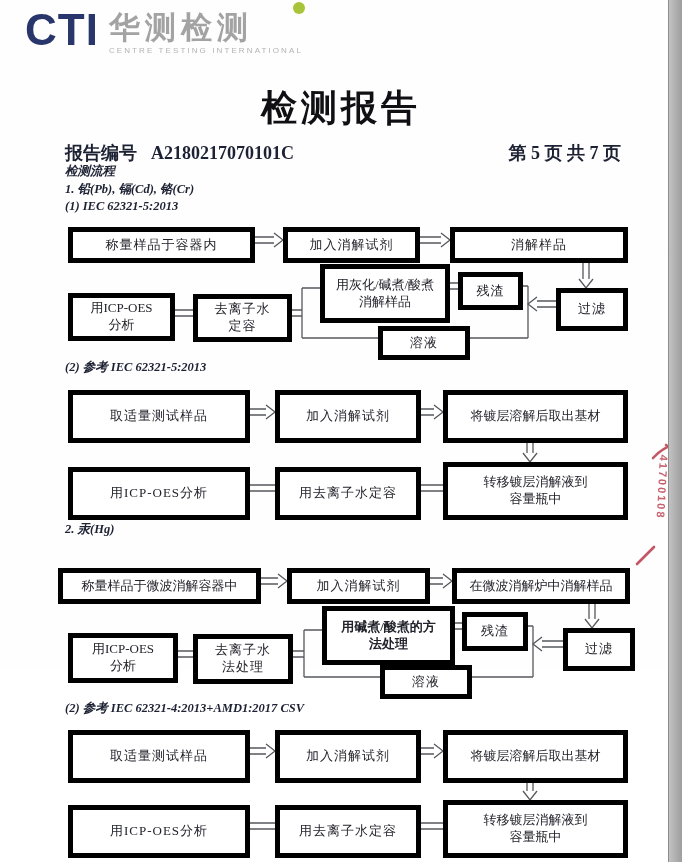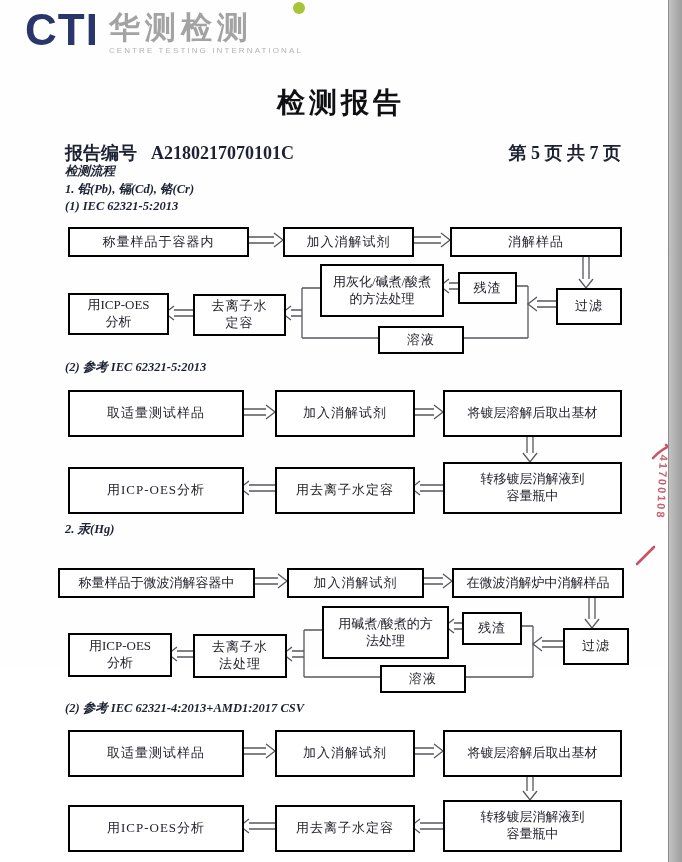--- a/index.html
+++ b/index.html
@@ -16,37 +16,37 @@
   .logo-cti{position:relative;font-family:"Liberation Sans","DejaVu Sans",sans-serif;
             font-weight:bold;font-size:44px;line-height:48px;color:#28366b;letter-spacing:1px;}
   .logo-dot{position:absolute;right:-2px;top:-4px;width:12px;height:12px;border-radius:50%;background:#a8c53a;}
   .logo-cn-wrap{margin-left:10px;padding-top:6px;}
   .logo-cn{font-family:"Liberation Sans","DejaVu Sans",sans-serif;font-weight:bold;
            font-size:31px;line-height:32px;color:#a3a3a3;letter-spacing:5px;}
   .logo-tagline{font-family:"Liberation Sans","DejaVu Sans",sans-serif;font-size:8px;
                 color:#b3b3b3;letter-spacing:2.1px;margin-top:2px;}
 
   .doc-title{position:absolute;left:0;top:84px;width:682px;text-align:center;
-             font-size:28px;font-weight:bold;color:#101014;letter-spacing:4px;}
+             font-size:36px;font-weight:bold;color:#101014;letter-spacing:4px;}
 
   .meta-row{position:absolute;left:65px;top:141px;width:556px;display:flex;
             justify-content:space-between;font-size:18px;font-weight:bold;color:#1c2133;}
   .meta-left span{margin-right:14px;}
 
   .hline{position:absolute;left:65px;font-size:12.5px;font-weight:bold;color:#1c2133;white-space:nowrap;font-style:italic;}
   .h-flow{top:163px;}
   .h-s1{top:181px;}
   .h-fc1{top:199px;}
   .h-fc2{top:359px;}
   .h-s2{top:521px;}
   .h-fc3{top:540px;}
   .h-fc4{top:700px;}
 
   
-  .fbox{position:absolute;border:2px solid #000000;background:#fff;
+  .fbox{position:absolute;border:5px solid #000000;background:#fff;
         display:flex;align-items:center;justify-content:center;text-align:center;
         font-size:13px;line-height:1.3;color:#23232c;white-space:pre-line;letter-spacing:1px;}
 
   .fc1-weigh{left:68px;top:227px;width:177px;height:26px;}
   .fc1-reagent{left:283px;top:227px;width:127px;height:26px;}
   .fc1-digest{left:450px;top:227px;width:168px;height:26px;}
   .fc1-treat{left:320px;top:264px;width:120px;height:49px;letter-spacing:0;}
   .fc1-residue{left:458px;top:272px;width:55px;height:28px;}
   .fc1-filter{left:556px;top:288px;width:62px;height:33px;}
   .fc1-volume{left:193px;top:294px;width:89px;height:38px;}
@@ -56,21 +56,21 @@
   .fc2-sample{left:68px;top:390px;width:172px;height:43px;}
   .fc2-reagent{left:275px;top:390px;width:136px;height:43px;}
   .fc2-dissolve{left:443px;top:390px;width:175px;height:43px;letter-spacing:0;}
   .fc2-transfer{left:443px;top:462px;width:175px;height:48px;letter-spacing:0;}
   .fc2-volume{left:275px;top:467px;width:136px;height:43px;}
   .fc2-icp{left:68px;top:467px;width:172px;height:43px;}
 
   .fc3-weigh{left:58px;top:568px;width:193px;height:26px;letter-spacing:0;}
   .fc3-reagent{left:287px;top:568px;width:133px;height:26px;}
   .fc3-digest{left:452px;top:568px;width:168px;height:26px;letter-spacing:0;}
-  .fc3-treat{left:322px;top:606px;width:123px;height:49px;letter-spacing:0;}
+  .fc3-treat{left:322px;top:606px;width:123px;height:49px;letter-spacing:0;font-weight:bold;}
   .fc3-residue{left:462px;top:612px;width:56px;height:29px;}
   .fc3-filter{left:563px;top:628px;width:62px;height:33px;}
   .fc3-volume{left:193px;top:634px;width:90px;height:40px;}
   .fc3-icp{left:68px;top:633px;width:100px;height:40px;letter-spacing:0;}
   .fc3-solution{left:380px;top:665px;width:82px;height:24px;}
 
   .fc4-sample{left:68px;top:730px;width:172px;height:43px;}
   .fc4-reagent{left:275px;top:730px;width:136px;height:43px;}
   .fc4-dissolve{left:443px;top:730px;width:175px;height:43px;letter-spacing:0;}
   .fc4-transfer{left:443px;top:800px;width:175px;height:48px;letter-spacing:0;}
@@ -150,21 +150,21 @@
   <div class="hline h-s1">1. 铅(Pb), 镉(Cd), 铬(Cr)</div>
   <div class="hline h-fc1">(1) IEC 62321-5:2013</div>
   <div class="hline h-fc2">(2) 参考 IEC 62321-5:2013</div>
   <div class="hline h-s2">2. 汞(Hg)</div>
   <div class="hline h-fc4">(2) 参考 IEC 62321-4:2013+AMD1:2017 CSV</div>
 
   <div class="fbox fc1-weigh">称量样品于容器内</div>
   <div class="fbox fc1-reagent">加入消解试剂</div>
   <div class="fbox fc1-digest">消解样品</div>
   <div class="fbox fc1-treat">用灰化/碱煮/酸煮
-的方法处理</div>
+消解样品</div>
   <div class="fbox fc1-residue">残渣</div>
   <div class="fbox fc1-filter">过滤</div>
   <div class="fbox fc1-volume">去离子水
 定容</div>
   <div class="fbox fc1-icp">用ICP-OES
 分析</div>
   <div class="fbox fc1-solution">溶液</div>
 
   <div class="fbox fc2-sample">取适量测试样品</div>
   <div class="fbox fc2-reagent">加入消解试剂</div>

